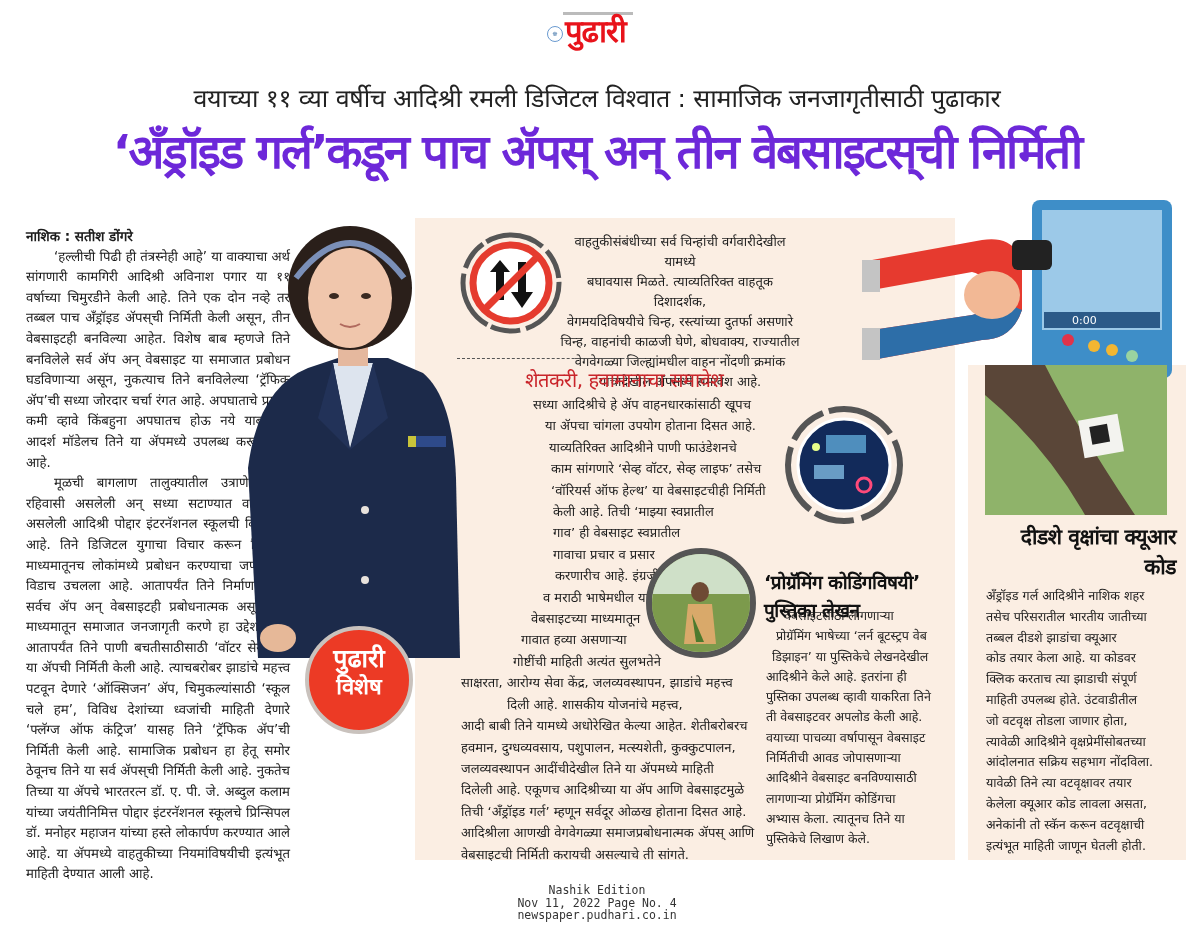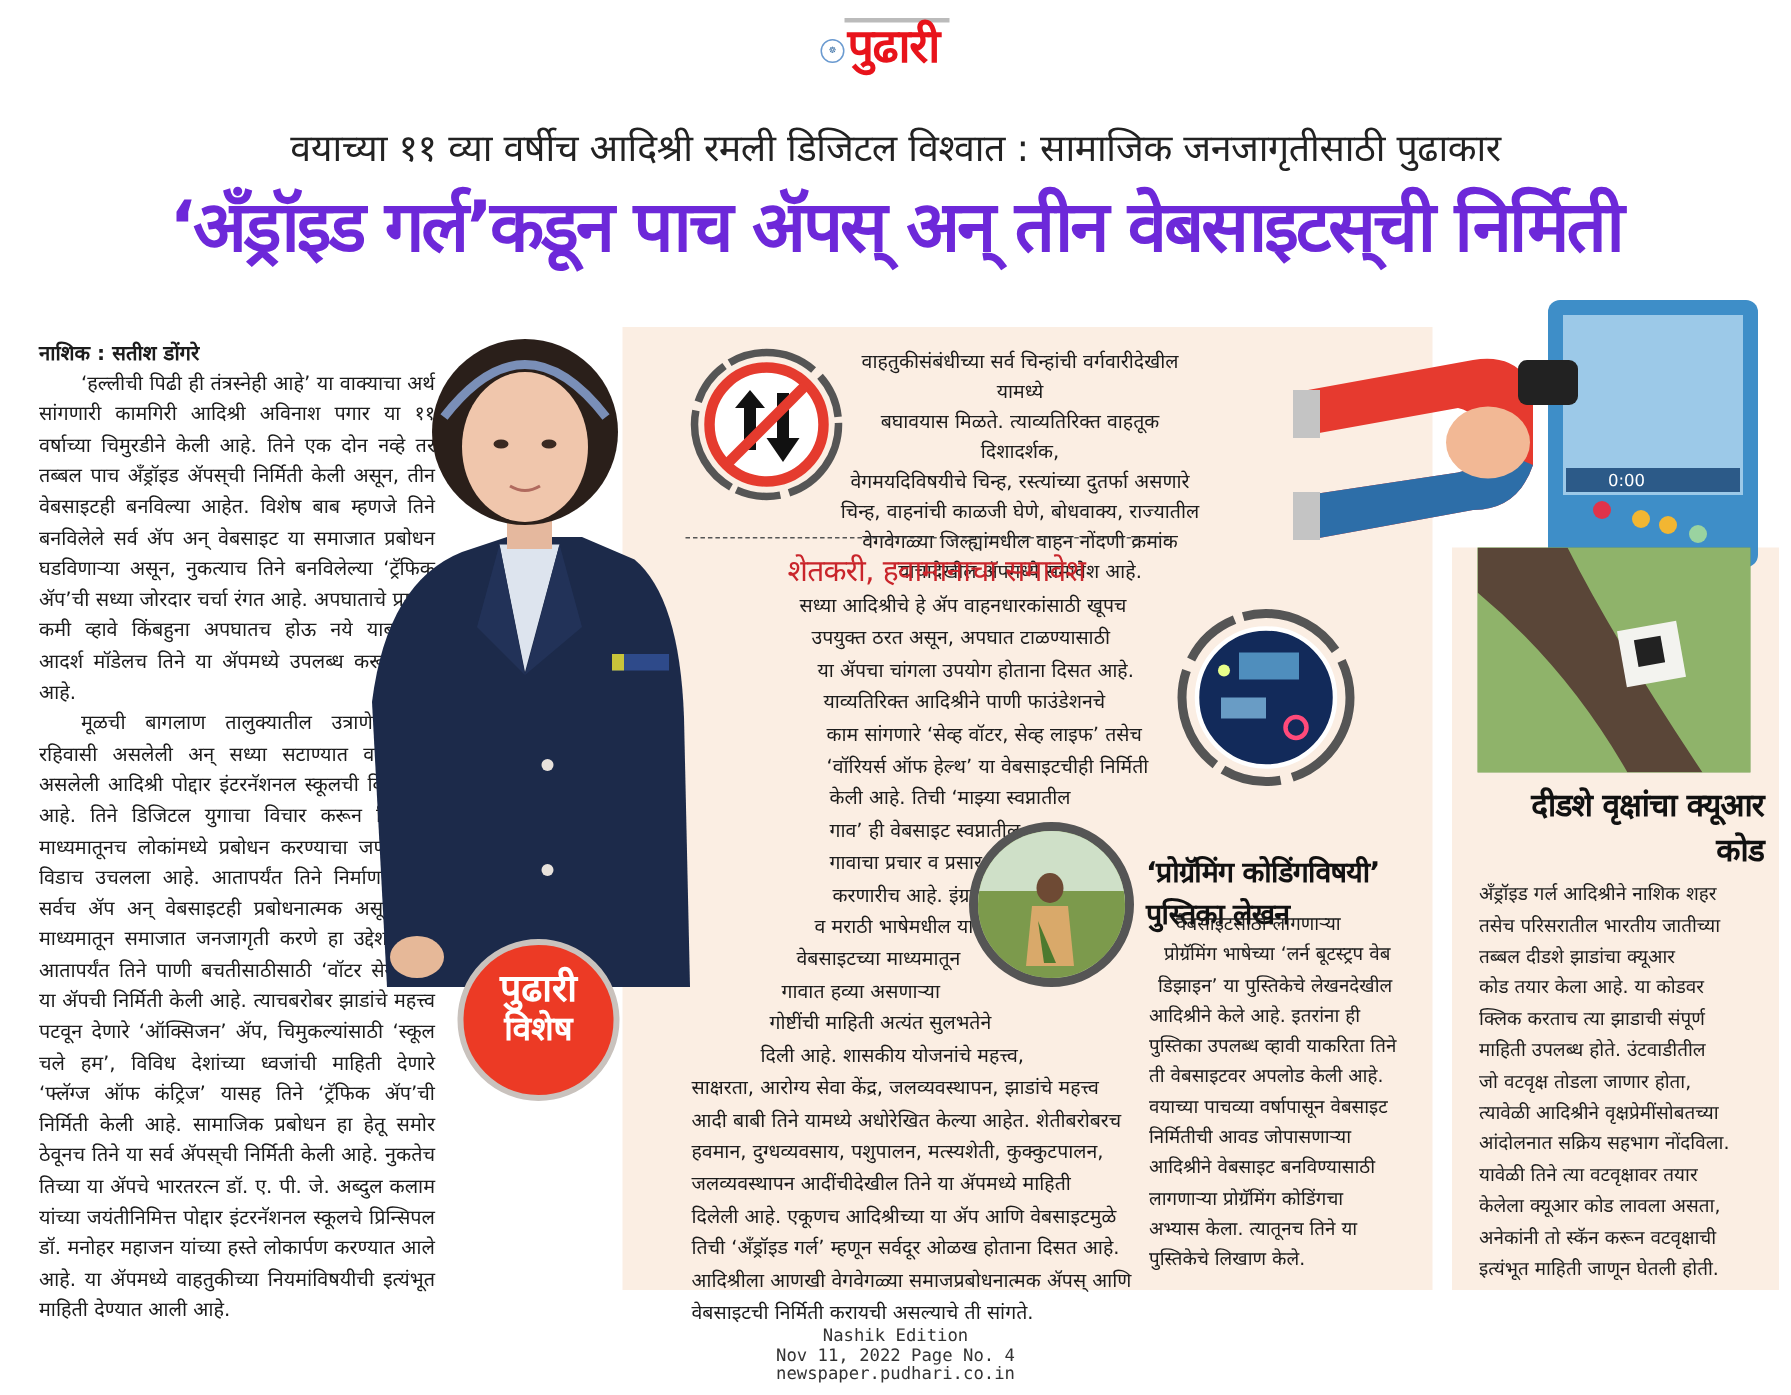--- a/index.html
+++ b/index.html
@@ -133,35 +133,34 @@
   <span class="ln" style="display:block">चिन्ह, वाहनांची काळजी घेणे, बोधवाक्य, राज्यातील</span>
   <span class="ln" style="display:block">वेगवेगळ्या जिल्ह्यांमधील वाहन नोंदणी क्रमांक</span>
   <span class="ln" style="display:block">याचादेखील ॲपमध्ये समावेश आहे.</span>
 </div>
 
 <div class="divider"></div>
 
 <div class="h-red">शेतकरी, हवामानाचा समावेश</div>
 <div class="farm-text">
   <span class="ln" style="padding-left:72px">सध्या आदिश्रीचे हे ॲप वाहनधारकांसाठी खूपच</span>
-  <span class="ln" style="padding-left:80px">उपयुक्त ठरत असून, अपघात टाळण्यासाठी</span>
   <span class="ln" style="padding-left:84px">या ॲपचा चांगला उपयोग होताना दिसत आहे.</span>
   <span class="ln" style="padding-left:88px">याव्यतिरिक्त आदिश्रीने पाणी फाउंडेशनचे</span>
   <span class="ln" style="padding-left:90px">काम सांगणारे ‘सेव्ह वॉटर, सेव्ह लाइफ’ तसेच</span>
   <span class="ln" style="padding-left:90px">‘वॉरियर्स ऑफ हेल्थ’ या वेबसाइटचीही निर्मिती</span>
   <span class="ln" style="padding-left:92px">केली आहे. तिची ‘माझ्या स्वप्नातील</span>
   <span class="ln" style="padding-left:92px">गाव’ ही वेबसाइट स्वप्नातील</span>
   <span class="ln" style="padding-left:92px">गावाचा प्रचार व प्रसार</span>
   <span class="ln" style="padding-left:94px">करणारीच आहे. इंग्रजी</span>
   <span class="ln" style="padding-left:82px">व मराठी भाषेमधील या</span>
   <span class="ln" style="padding-left:70px">वेबसाइटच्या माध्यमातून</span>
   <span class="ln" style="padding-left:60px">गावात हव्या असणाऱ्या</span>
   <span class="ln" style="padding-left:52px">गोष्टींची माहिती अत्यंत सुलभतेने</span>
+  <span class="ln" style="padding-left:0">साक्षरता, आरोग्य सेवा केंद्र, जलव्यवस्थापन, झाडांचे महत्त्व</span>
   <span class="ln" style="padding-left:46px">दिली आहे. शासकीय योजनांचे महत्त्व,</span>
-  <span class="ln" style="padding-left:0">साक्षरता, आरोग्य सेवा केंद्र, जलव्यवस्थापन, झाडांचे महत्त्व</span>
   <span class="ln">आदी बाबी तिने यामध्ये अधोरेखित केल्या आहेत. शेतीबरोबरच</span>
   <span class="ln">हवमान, दुग्धव्यवसाय, पशुपालन, मत्स्यशेती, कुक्कुटपालन,</span>
   <span class="ln">जलव्यवस्थापन आदींचीदेखील तिने या ॲपमध्ये माहिती</span>
   <span class="ln">दिलेली आहे. एकूणच आदिश्रीच्या या ॲप आणि वेबसाइटमुळे</span>
   <span class="ln">तिची ‘अँड्रॉइड गर्ल’ म्हणून सर्वदूर ओळख होताना दिसत आहे.</span>
   <span class="ln">आदिश्रीला आणखी वेगवेगळ्या समाजप्रबोधनात्मक ॲपस् आणि</span>
   <span class="ln">वेबसाइटची निर्मिती करायची असल्याचे ती सांगते.</span>
 </div>
 
 <div class="farm-photo">

